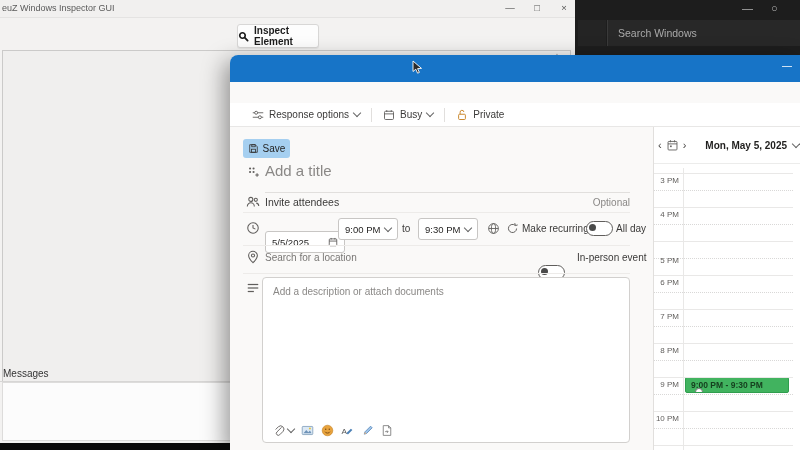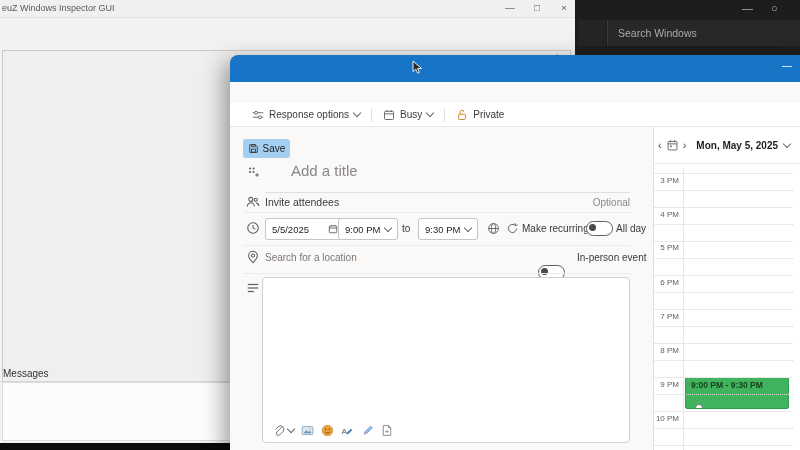--- a/index.html
+++ b/index.html
@@ -47,21 +47,21 @@
   .tb-item{display:flex;align-items:center;gap:5px;font-size:10px;color:#3b3a39;padding:0 9px;height:18px;}
   .tb-div{width:1px;height:14px;background:#e1dfdd;margin:0 2px;}
   .chev{width:5px;height:5px;border-right:1.2px solid #666;border-bottom:1.2px solid #666;
         transform:rotate(45deg);margin-top:-3px;flex:none;}
   .icn{color:#605e5c;flex:none;display:flex;}
 
   .save-btn{left:13px;top:84px;width:47px;height:19px;background:#a5cff0;border-radius:3px;
             display:flex;align-items:center;justify-content:center;gap:4px;
             font-size:10px;color:#252423;}
   .title-icon{left:17px;top:110px;color:#605e5c;}
-  .title-input{left:35px;top:107px;font-size:15px;color:#8a8886;margin-left:26px;}
+  .title-input{left:35px;top:107px;font-size:15px;color:#8a8886;}
   .title-line{left:35px;top:137px;width:365px;height:1px;background:#e1dfdd;}
   .row-icon{color:#605e5c;}
   .attendees-text{left:35px;top:141px;font-size:10.5px;color:#3b3a39;}
   .optional{left:352px;top:142px;width:48px;text-align:right;font-size:10px;color:#8a8886;}
   .div1{left:13px;top:157px;width:387px;height:1px;background:#edebe9;}
   .field{background:#fff;border:1px solid #c8c6c4;border-radius:3px;height:22px;box-sizing:border-box;
          display:flex;align-items:center;font-size:9.5px;color:#201f1e;padding:0 6px;justify-content:space-between;}
   .to-label{left:172px;top:168px;font-size:10px;color:#3b3a39;}
   .rec-label{left:292px;top:168px;font-size:10px;color:#3b3a39;}
   .toggle{width:25px;height:13px;border:1px solid #605e5c;border-radius:8px;background:#fff;position:relative;}
@@ -71,21 +71,21 @@
   .inperson-label{left:338px;top:197px;font-size:10px;color:#3b3a39;padding-left:9px;}
   .div2{left:13px;top:218px;width:387px;height:1px;background:#edebe9;}
   .desc-box{left:32px;top:222px;width:368px;height:166px;background:#fff;border:1px solid #d2d0ce;border-radius:4px;box-sizing:border-box;}
   .desc-ph{position:absolute;left:10px;top:8px;font-size:10px;color:#8a8886;}
   .desc-tools{position:absolute;left:10px;bottom:5px;display:flex;align-items:center;gap:7px;}
 
   
   .cal-panel{left:423px;top:72px;width:147px;height:323px;background:#fff;border-left:1px solid #e1dfdd;box-sizing:border-box;overflow:hidden;}
   .cal-head{position:absolute;left:0;top:5px;width:147px;height:26px;display:flex;align-items:center;}
   .cal-nav{font-size:11px;color:#484644;padding:0 4px;}
-  .cal-date{font-size:10px;font-weight:bold;color:#201f1e;margin-left:6px;white-space:nowrap;}
+  .cal-date{font-size:10px;font-weight:bold;color:#201f1e;margin-left:15px;white-space:nowrap;}
   .cal-head .chev{margin-left:6px;}
   .cal-head-div{position:absolute;left:0;top:36px;width:147px;height:1px;background:#ececeb;}
   .gutter-vline{position:absolute;left:29px;top:41px;width:1px;height:282px;background:#e9e8e7;}
   .hour-line{position:absolute;left:0;width:139px;height:1px;background:#e9e8e7;}
   .half-line{position:absolute;left:0;width:139px;height:0;border-top:1px dotted #d9d8d7;}
   .hour-label{position:absolute;left:0;width:25px;text-align:right;font-size:8px;color:#605e5c;}
   .cal-event{position:absolute;left:31px;width:104px;border:1px solid #2f9e4e;border-radius:2px;
              box-sizing:border-box;font-size:8.5px;font-weight:bold;color:#16401f;
              padding-left:5px;line-height:14px;overflow:hidden;}
   .ev-handle{position:absolute;left:9px;bottom:-4px;width:6px;height:6px;background:#fff;
@@ -108,20 +108,29 @@
 
   <div class="abs inspector">
     <div class="abs insp-titlebar">
       <div class="insp-title">euZ Windows Inspector GUI</div>
       <div class="insp-controls">
         <div>—</div>
         <div>□</div>
         <div>×</div>
       </div>
     </div>
+    <div class="abs inspect-btn">
+      <span class="icn" style="color:#1c1c1c">
+        <svg width="11" height="11" viewBox="0 0 16 16">
+            <circle cx="6.5" cy="6.5" r="4" fill="none" stroke="currentColor" stroke-width="2.4"></circle>
+            <line x1="9.8" y1="9.8" x2="14" y2="14" stroke="currentColor" stroke-width="2.6" stroke-linecap="round"></line>
+          </svg>
+      </span>
+      <span>Inspect Element</span>
+    </div>
     <div class="abs insp-panel"></div>
     <div class="abs scroll-arrow">▲</div>
     <div class="abs messages-label">Messages</div>
     <div class="abs messages-div"></div>
     <div class="abs messages-panel"></div>
   </div>
 
   <div class="abs taskbar"></div>
 
   <div class="abs dialog">
@@ -210,21 +219,21 @@
     <div class="abs attendees-text">Invite attendees</div>
     <div class="abs optional">Optional</div>
     <div class="abs div1"></div>
 
     <div class="abs row-icon" style="left:16px;top:166px">
       <svg width="14" height="14" viewBox="0 0 16 16" fill="none" stroke="currentColor" stroke-width="1.2">
           <circle cx="8" cy="8" r="6"></circle>
           <polyline points="8,4.5 8,8 10.8,9.3"></polyline>
         </svg>
     </div>
-    <div class="abs field" style="left:35px;top:163px;width:80px">
+    <div class="abs field" style="left:35px;top:176px;width:80px">
       <span>5/5/2025</span>
       <span class="icn">
         <svg width="10" height="10" viewBox="0 0 16 16" fill="none" stroke="currentColor" stroke-width="1.4">
             <rect x="2" y="3" width="12" height="11" rx="1.5"></rect>
             <line x1="2" y1="6.5" x2="14" y2="6.5"></line>
             <line x1="5" y1="1.5" x2="5" y2="4"></line>
             <line x1="11" y1="1.5" x2="11" y2="4"></line>
           </svg>
       </span>
     </div>
@@ -268,20 +277,21 @@
     <div class="abs div2"></div>
 
     <div class="abs row-icon" style="left:16px;top:226px">
       <svg width="14" height="14" viewBox="0 0 16 16" stroke="currentColor" stroke-width="1.4" fill="none">
           <line x1="2" y1="4" x2="14" y2="4"></line>
           <line x1="2" y1="8" x2="14" y2="8"></line>
           <line x1="2" y1="12" x2="9" y2="12"></line>
         </svg>
     </div>
     <div class="abs desc-box">
+      <div class="desc-ph">Add a description or attach documents</div>
       <div class="desc-tools">
         <span style="display:flex;align-items:center;gap:3px">
           <span class="icn">
             <svg width="12" height="12" viewBox="0 0 16 16" fill="none" stroke="currentColor" stroke-width="1.2">
                 <path d="M11.5,3 L5.2,9.3 a2.6,2.6 0 0 0 3.7,3.7 L13.5,8.4 a4.4,4.4 0 0 0 -6.2,-6.2 L3.5,6"></path>
               </svg>
           </span>
           <span class="chev"></span>
         </span>
         <span class="icn">
@@ -333,33 +343,33 @@
               <rect x="5" y="8" width="2" height="2" fill="currentColor" stroke="none"></rect>
             </svg>
         </span>
         <span class="cal-nav">›</span>
         <span class="cal-date">Mon, May 5, 2025</span>
         <span class="chev"></span>
       </div>
       <div class="cal-head-div"></div>
       <div class="abs" style="left:0;top:0;width:147px;height:323px" id="time-grid">
         <div class="gutter-vline"></div>
-        <div class="cal-event" id="cal-event" style="top: 250px; height: 32px; background: rgb(65, 179, 95);">
+        <div class="cal-event" id="cal-event" style="top: 250px; height: 16px; background: rgb(65, 179, 95);">
           <span>9:00 PM - 9:30 PM</span>
           <span class="ev-handle"></span>
         </div>
       <div class="hour-line" style="top: 46px;"></div>
           <div class="half-line" style="top: 63px;"></div>
           <div class="hour-label" style="top: 49px;">3 PM</div>
           <div class="hour-line" style="top: 80px;"></div>
           <div class="half-line" style="top: 97px;"></div>
           <div class="hour-label" style="top: 83px;">4 PM</div>
           <div class="hour-line" style="top: 114px;"></div>
           <div class="half-line" style="top: 131px;"></div>
-          <div class="hour-label" style="top: 116px; text-align: right;">5 PM</div>
+          <div class="hour-label" style="top: 129px; text-align: right;">5 PM</div>
           <div class="hour-line" style="top: 148px;"></div>
           <div class="half-line" style="top: 165px;"></div>
           <div class="hour-label" style="top: 151px;">6 PM</div>
           <div class="hour-line" style="top: 182px;"></div>
           <div class="half-line" style="top: 199px;"></div>
           <div class="hour-label" style="top: 185px;">7 PM</div>
           <div class="hour-line" style="top: 216px;"></div>
           <div class="half-line" style="top: 233px;"></div>
           <div class="hour-label" style="top: 219px;">8 PM</div>
           <div class="hour-line" style="top: 250px;"></div>

